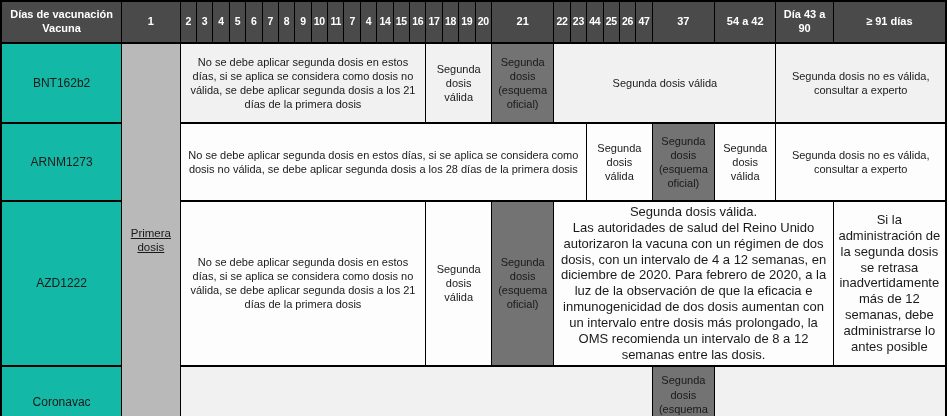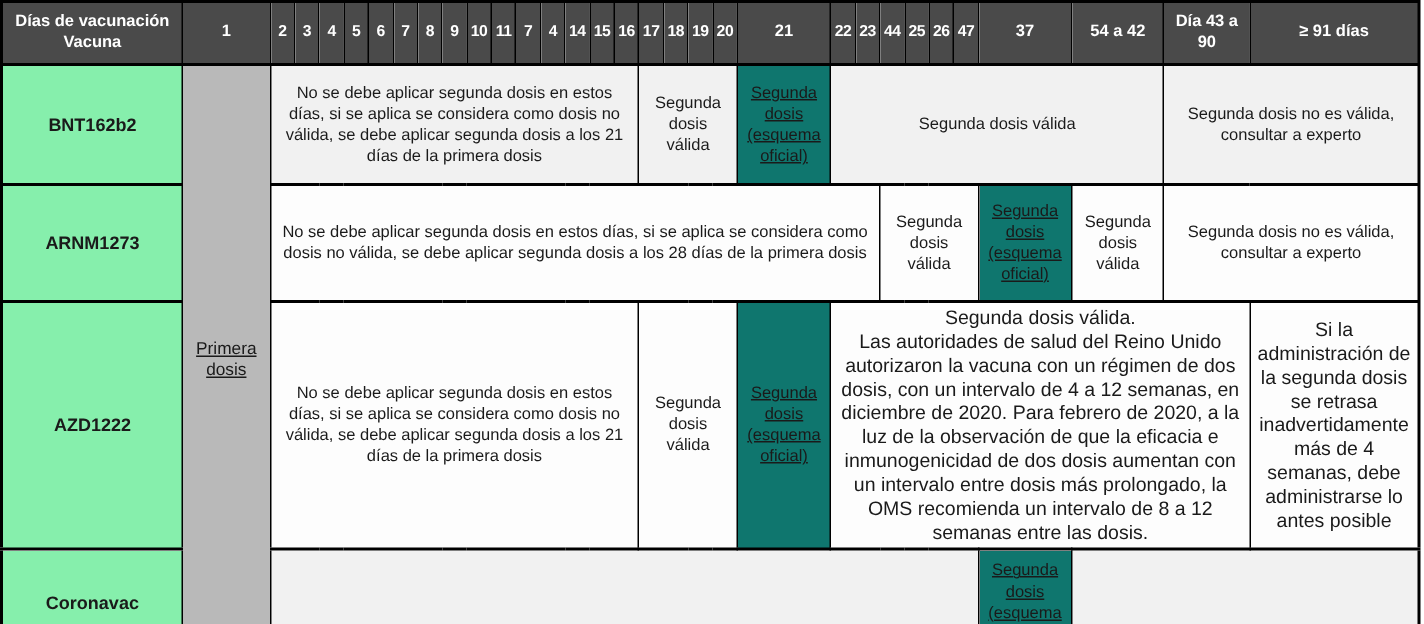--- a/index.html
+++ b/index.html
@@ -38,34 +38,34 @@
     background: #4a4a4a;
     color: #ffffff;
     font-weight: bold;
     font-size: 11px;
     line-height: 1.25;
   }
   thead th.d { padding: 0; font-size: 10.5px; letter-spacing: -0.3px; }
   thead th.corner { font-size: 11px; }
 
   td.lbl {
-    background: #86efac;
-    font-weight: bold;
+    background: #14b8a6;
+    font-weight: normal;
     font-size: 12px;
   }
   td.fd {
     background: #b9b9b9;
     font-size: 11.5px;
     line-height: 1.25;
     text-decoration: underline;
   }
   td.cell { font-size: 11px; line-height: 1.28; }
   td.shade  { background: #f1f1f1; }
   td.plain  { background: #fdfdfd; }
-  td.gray   { background: #0f766e; text-decoration: underline; }
+  td.gray   { background: #737373; }
   td.note   { font-size: 13px; line-height: 1.22; padding: 1px 3px; }
 </style>
 </head>
 <body>
 
 <div id="wrap">
 <table class="sched">
   <colgroup>
     <col style="width:120px">
     <col style="width:58px">
@@ -159,21 +159,21 @@
       <td class="cell plain" colspan="2">Segunda dosis no es válida, consultar a experto</td>
     </tr>
 
     <tr style="height:142px;">
       <td class="lbl">AZD1222</td>
       <td class="cell plain" colspan="15">No se debe aplicar segunda dosis en estos días, si se aplica se considera como dosis no válida, se debe aplicar segunda dosis a los 21 días de la primera dosis</td>
       <td class="cell plain" colspan="4">Segunda dosis válida</td>
       <td class="cell gray">Segunda dosis (esquema oficial)</td>
       <td class="cell plain note" colspan="9">Segunda dosis válida.
 Las autoridades de salud del Reino Unido autorizaron la vacuna con un régimen de dos dosis, con un intervalo de 4 a 12 semanas, en  diciembre de 2020. Para febrero de 2020, a la luz de la observación de que la eficacia e inmunogenicidad de dos dosis aumentan con un intervalo entre dosis más prolongado, la OMS recomienda un intervalo de 8 a 12 semanas entre las dosis.</td>
-      <td class="cell plain note">Si la administración de la segunda dosis se retrasa inadvertidamente más de 4 semanas, debe administrarse lo antes posible</td>
+      <td class="cell plain note">Si la administración de la segunda dosis se retrasa inadvertidamente más de 12 semanas, debe administrarse lo antes posible</td>
     </tr>
 
     <tr style="height:72px;">
       <td class="lbl">Coronavac</td>
       <td class="cell shade" colspan="26"></td>
       <td class="cell gray">Segunda dosis (esquema oficial)</td>
       <td class="cell shade" colspan="3"></td>
     </tr>
   </tbody>
 </table>

